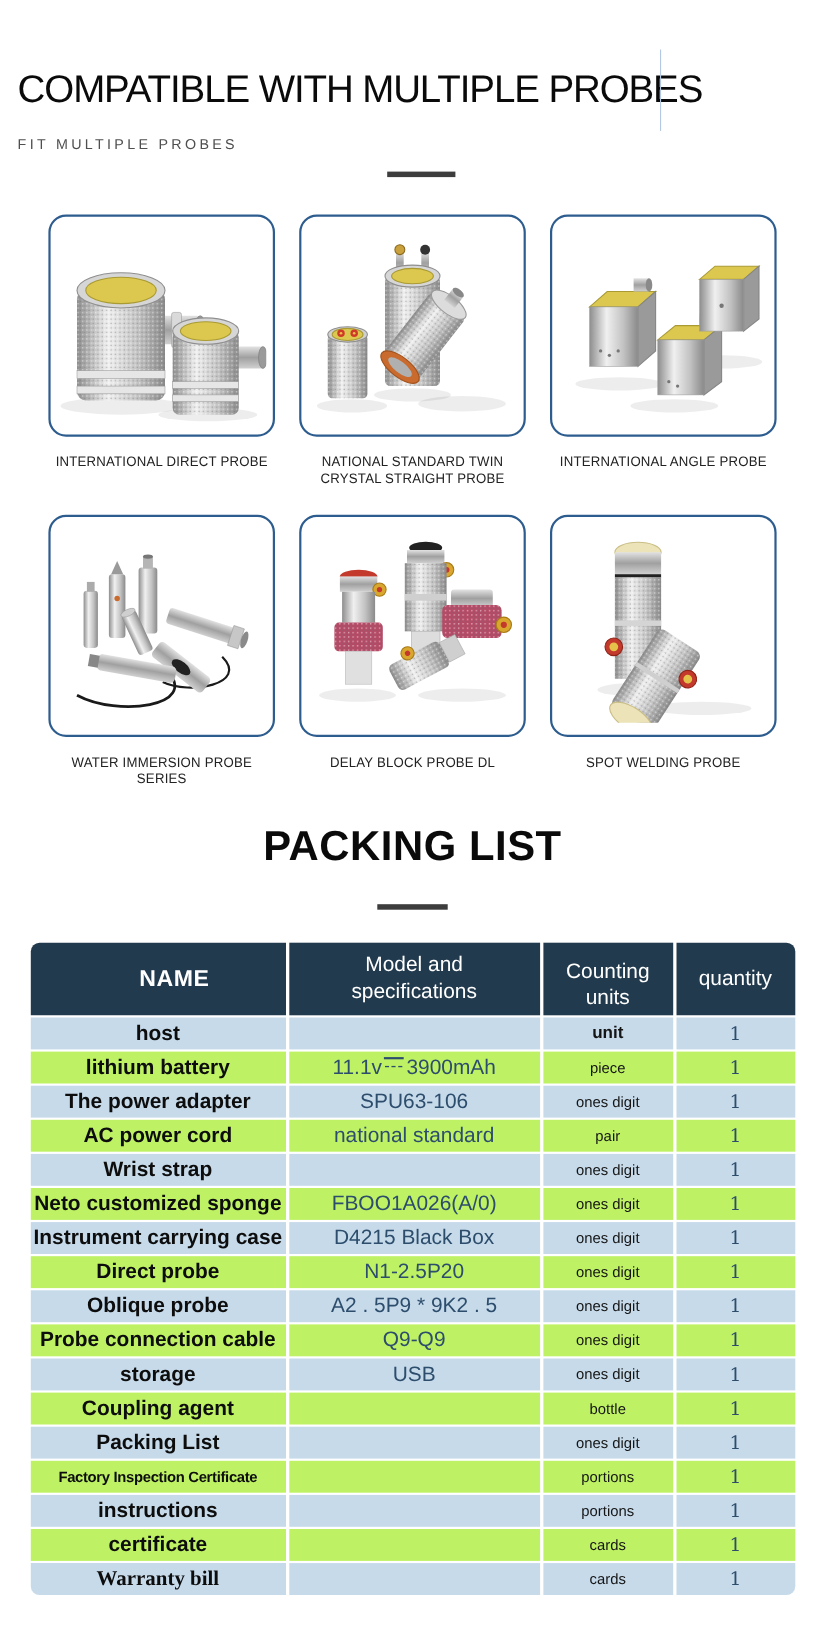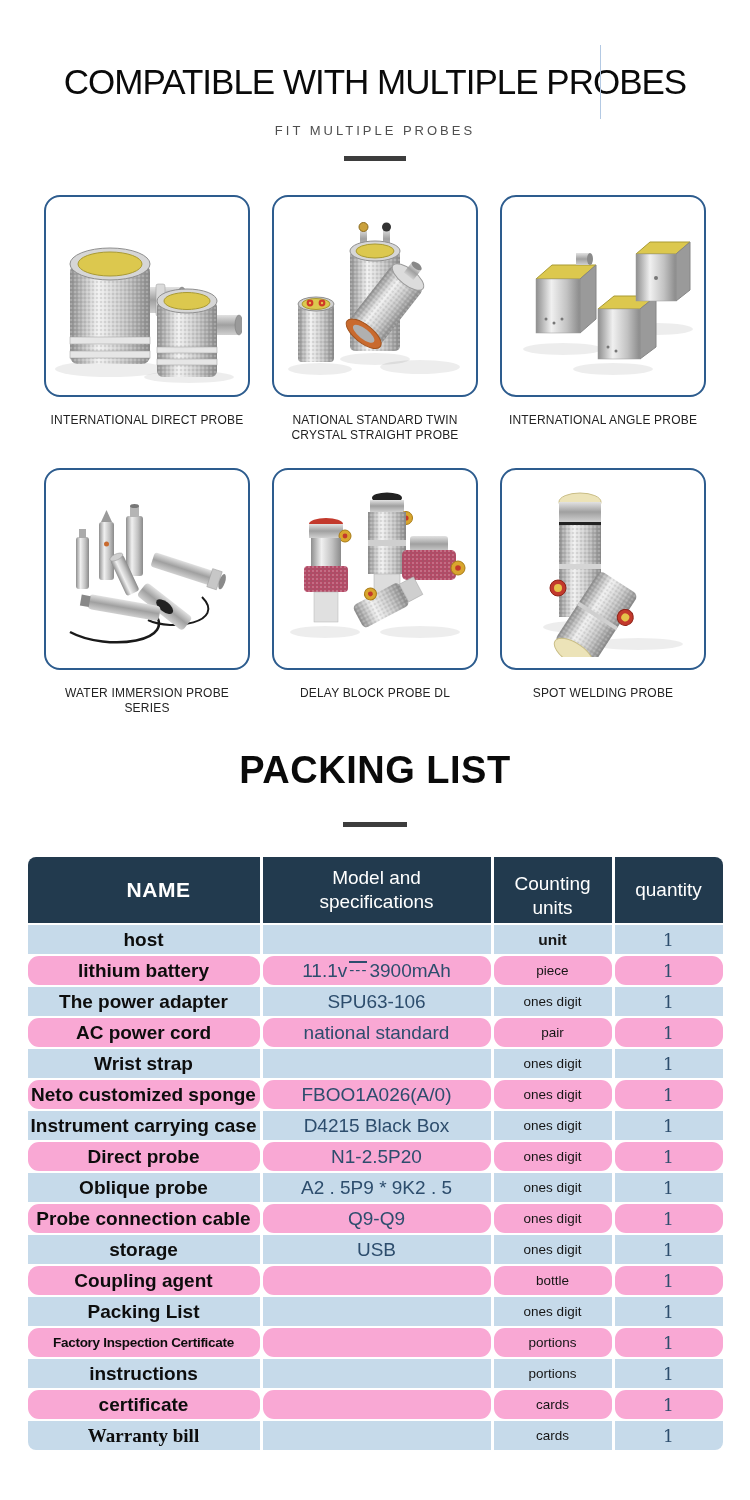--- a/index.html
+++ b/index.html
@@ -1,39 +1,39 @@
 <!DOCTYPE html>
 <html><head>
 <meta charset="utf-8">
 <style>
   html,body{margin:0;padding:0;background:#fff;}
   body{width:750px;min-height:1500px;position:relative;font-family:"Liberation Sans",sans-serif;color:#000;overflow-x:hidden;}
   .vline{position:absolute;left:600px;top:45px;width:1px;height:74px;background:#b3c9e3;}
-  .hero{padding-top:62px;text-align:center;}
+  .hero{padding-top:62px;text-align:left;padding-left:16px;}
   .main-title{font-size:35px;line-height:40px;font-weight:500;letter-spacing:-1px;color:#0a0a0a;}
   .subtitle{margin-top:17px;font-size:13px;line-height:24px;letter-spacing:3px;color:#4f4f4f;}
   .bar{width:62px;height:5px;background:#3d3d3d;margin:13px auto 0 auto;}
   .cards{margin-top:34px;display:grid;grid-template-columns:repeat(3,206px);column-gap:22px;justify-content:center;}
   .cell{text-align:center;}
   .card{box-sizing:border-box;width:206px;height:202px;background:#fff;border:2px solid #2d5c8e;border-radius:16px;display:flex;align-items:center;justify-content:center;overflow:hidden;}
   .caption{margin-top:16px;margin-bottom:23px;min-height:32px;font-size:12.5px;line-height:15px;letter-spacing:0.2px;color:#222;transform:scaleX(0.96);}
   .packing{margin-top:8px;text-align:center;}
   .packing-title{font-size:38px;line-height:42px;font-weight:bold;letter-spacing:0.5px;color:#0a0a0a;}
   .packing .bar{margin-top:31px;width:64px;}
   table.packing-table{width:701px;margin:28px auto 0 auto;border-collapse:separate;border-spacing:3px 2px;table-layout:fixed;}
   th,td{text-align:center;vertical-align:middle;padding:0 2px;overflow:hidden;}
   th{background:#223a4e;color:#fff;height:66px;font-weight:normal;font-size:19px;}
   th .th-inner{display:inline-block;line-height:1.25;}
   th.h-name{font-size:21px;font-weight:bold;letter-spacing:0.5px;}
   th.h-model .th-inner{max-width:132px;}
   th.h-units .th-inner{max-width:88px;margin-top:11px;}
   th.h-name{border-radius:8px 0 0 0;padding-left:32px;}
   th.h-qty{border-radius:0 8px 0 0;}
   tr.light td{background:#c6daea;}
-  tr.dark td{background:#f9a8d4;border-radius:11px;}
+  tr.dark td{background:#bef264;}
   td{height:29px;}
   td.name-cell{font-weight:bold;font-size:19px;color:#0d0d0d;}
   td.name-cell.name-small{font-size:13.5px;letter-spacing:-0.3px;}
   td.model-cell{font-size:19px;color:#2d4d6d;}
   td.units-cell{font-size:13.5px;color:#151515;}
   td.units-cell.units-large{font-size:15.5px;font-weight:bold;}
   td.qty-cell{font-family:"DejaVu Serif",serif;font-size:17px;color:#2d4d6d;}
   tr:last-child td.name-cell{border-radius:0 0 0 8px;font-family:Liberation Serif, serif;}
   tr:last-child td.qty-cell{border-radius:0 0 8px 0;}
   .dc{display:inline-block;border-top:2px solid currentColor;line-height:0.9;letter-spacing:1px;margin:0 2px;font-size:0.8em;transform:translateY(-2px);}

